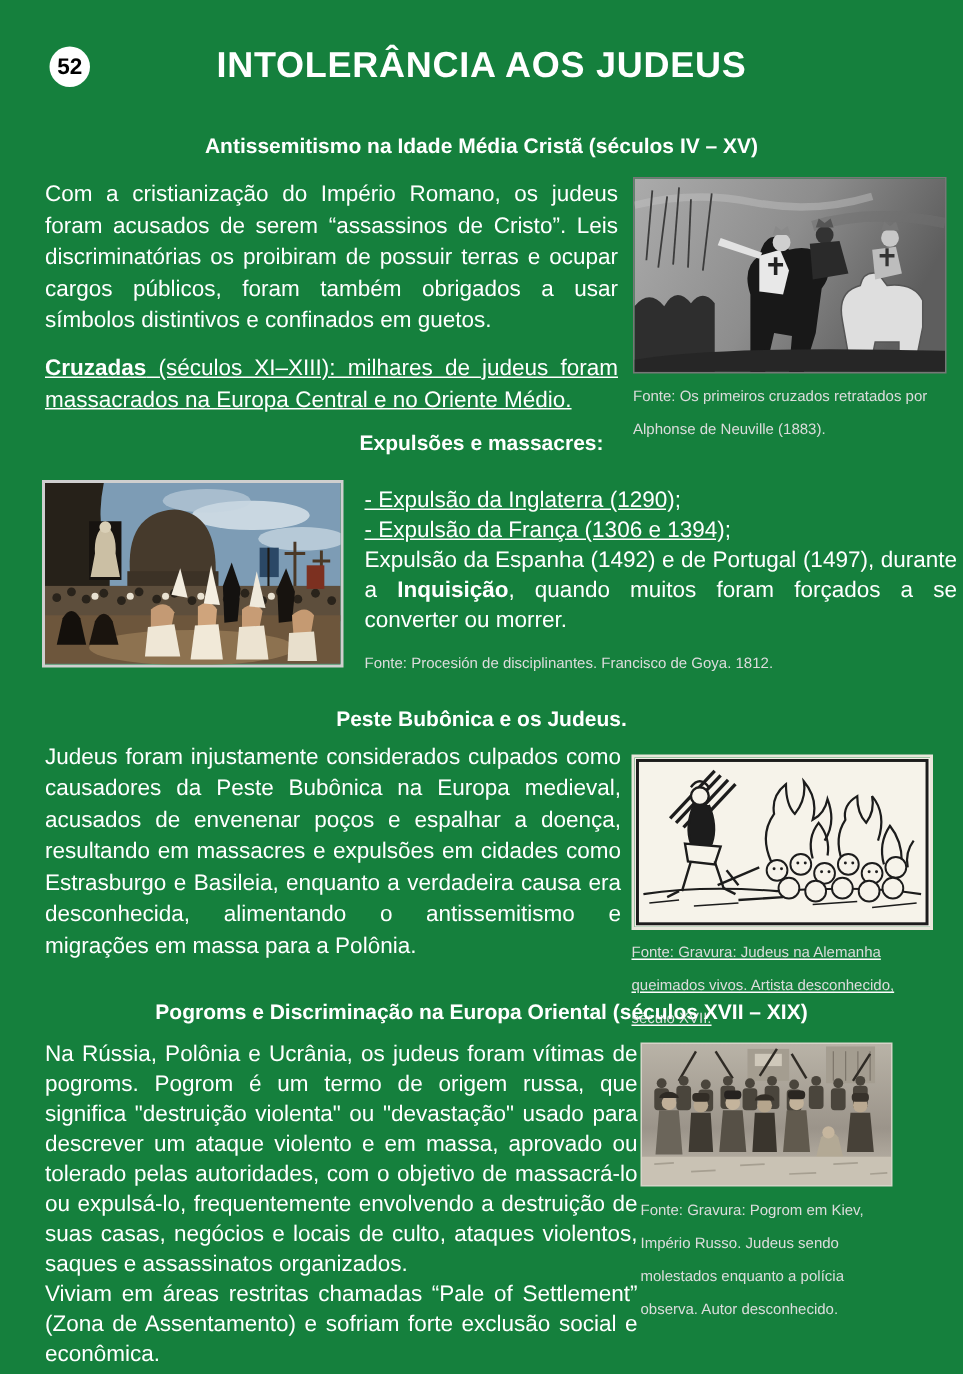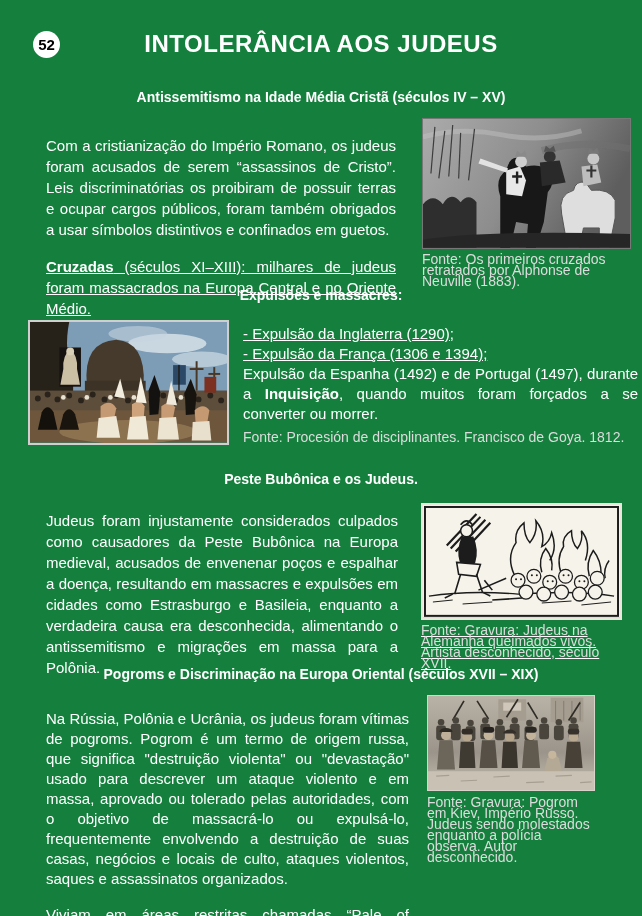--- a/index.html
+++ b/index.html
@@ -14,22 +14,22 @@
   }
   .title{
     position:absolute;left:0;right:0;top:30px;text-align:center;
     font-size:24px;font-weight:bold;letter-spacing:.5px;
   }
   .sec-heading{
     position:absolute;left:0;right:0;text-align:center;
     font-size:14px;font-weight:bold;
   }
   .body-text{font-size:15px;line-height:21px;text-align:justify;}
-  .body-text p{margin:16px;}
-  .caption{font-size:14px;line-height:11px;color:#dcdcdc;text-align:left;}
+  .body-text p{margin:0;}
+  .caption{font-size:10px;line-height:22px;color:#dcdcdc;text-align:left;}
   .figure{position:absolute;}
   .figure svg{display:block;width:100%;height:auto;}
   .frame-gray{border:1px solid #777;}
   .frame-light{border:2px solid #cfcfcf;}
   .frame-paper{border:2px solid #e9e6db;}
   .frame-thin{border:1px solid #d8d4c9;}
   
   .s1-heading{top:89px;}
   .s1-text{position:absolute;left:30px;top:119px;width:382px;}
   .s1-text .p2{margin-top:11px;text-decoration:underline;}

